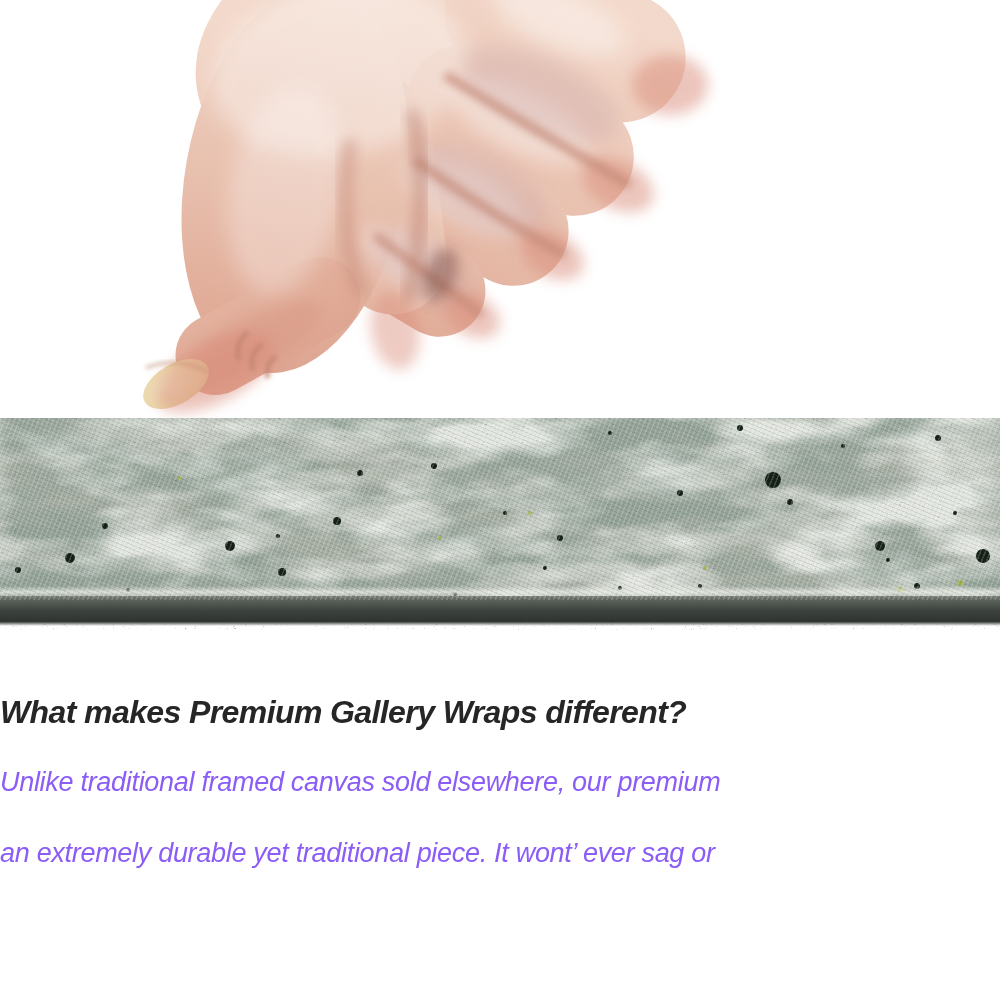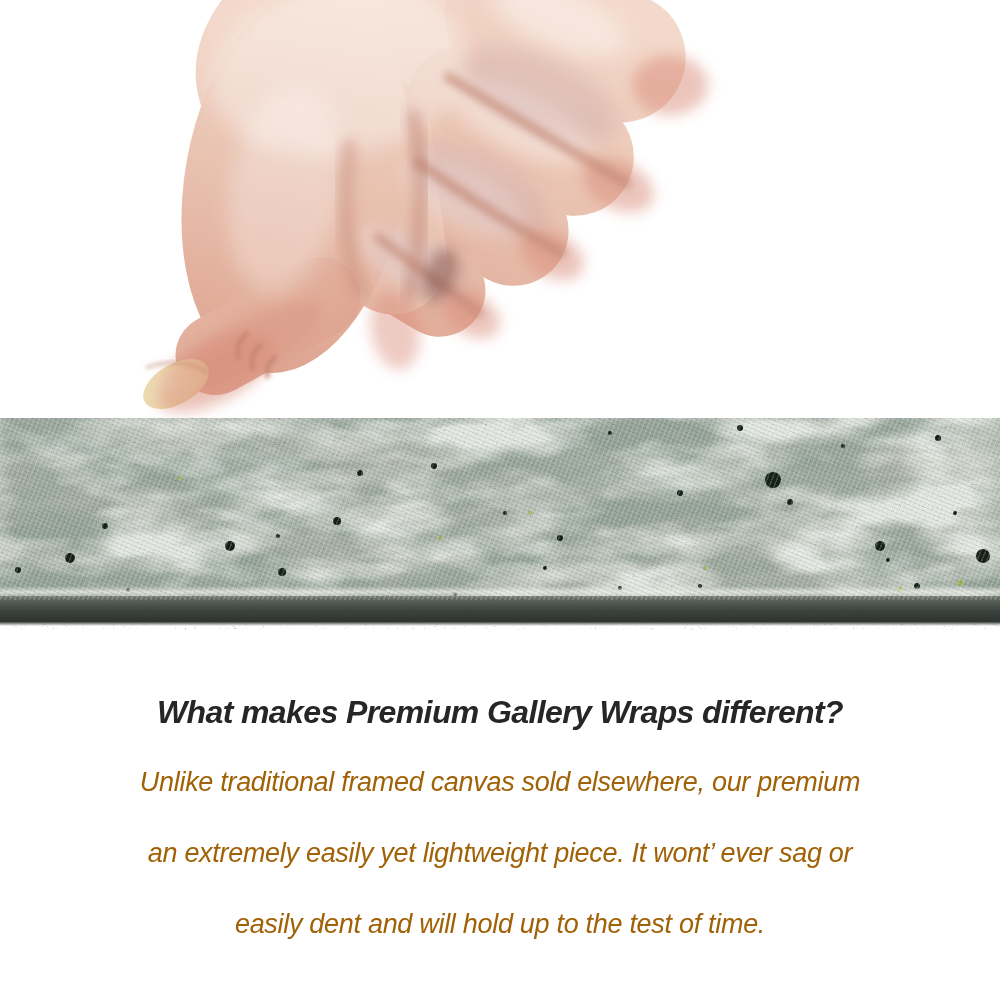--- a/index.html
+++ b/index.html
@@ -13,29 +13,29 @@
   .canvas-band { position:absolute; top:418px; left:0; width:1000px; height:214px; }
   .band-svg { position:absolute; top:0; left:0; display:block; }
   .weave {
     position:absolute; top:0; left:0; width:1000px; height:182px;
     background:
       repeating-linear-gradient(112deg, rgba(255,255,255,0.17) 0 1.5px, rgba(255,255,255,0) 1.5px 4.5px),
       repeating-linear-gradient(22deg, rgba(18,24,18,0.10) 0 1px, rgba(0,0,0,0) 1px 4px);
   }
   .copy {
     position:absolute; top:694px; left:0; width:1000px;
-    text-align:center; font-style:italic; color:#282828;
+    text-align:left; font-style:italic; color:#282828;
   }
   .copy h1 {
     font-size:32px; font-weight:700; letter-spacing:-0.6px;
     margin-bottom:12px; color:#262626;
   }
   .copy p {
     font-size:27px; font-weight:400; letter-spacing:-0.3px;
-    line-height:39px; color:#a16207;margin-top:32px;
+    line-height:39px; color:#8b5cf6;margin-top:32px;
   }
 </style>
 </head>
 <body>
 
 <div class="stage">
 
   <svg class="hand-svg" width="1000" height="418" viewBox="0 0 1000 418">
     <defs>
       <linearGradient id="skin" gradientUnits="userSpaceOnUse" x1="0" y1="0" x2="0" y2="418">
@@ -203,17 +203,16 @@
       <rect x="0" y="168" width="1000" height="12" fill="url(#foldGrad)"></rect>
       <rect x="0" y="178" width="1000" height="30" fill="url(#edgeGrad)"></rect>
       <rect x="0" y="178" width="1000" height="34" filter="url(#grain)" opacity="0.6"></rect>
     </svg>
     <div class="weave"></div>
   </div>
 
   <div class="copy">
     <h1>What makes Premium Gallery Wraps different?</h1>
     <p>Unlike traditional framed canvas sold elsewhere, our premium</p>
-    <p>an extremely easily yet lightweight piece. It wont’ ever sag or</p>
-    <p>easily dent and will hold up to the test of time.</p>
+    <p>an extremely durable yet traditional piece. It wont’ ever sag or</p>
   </div>
 
 </div>
 
 </body></html>

